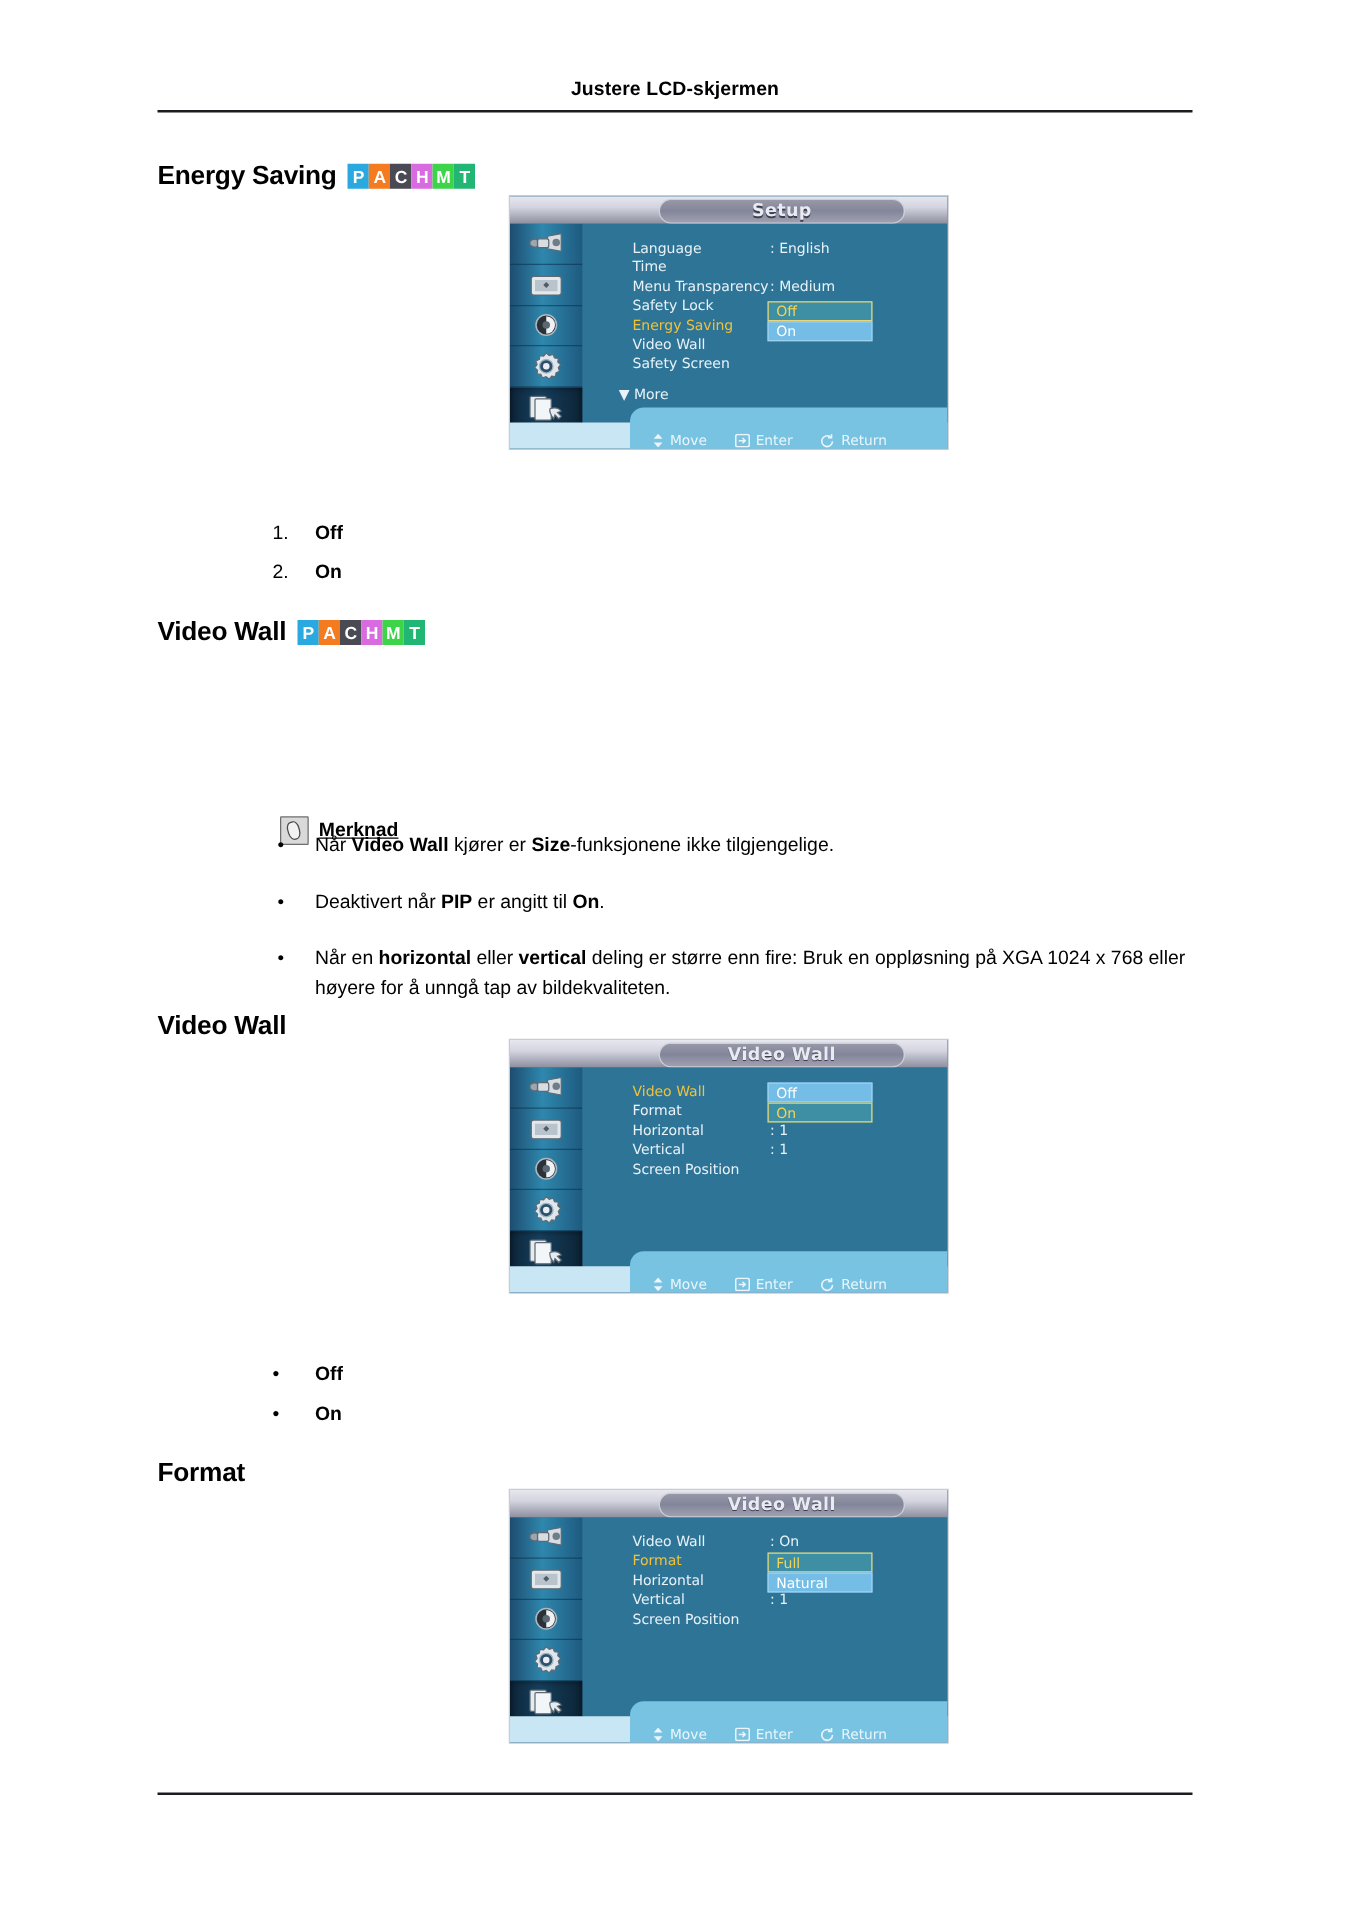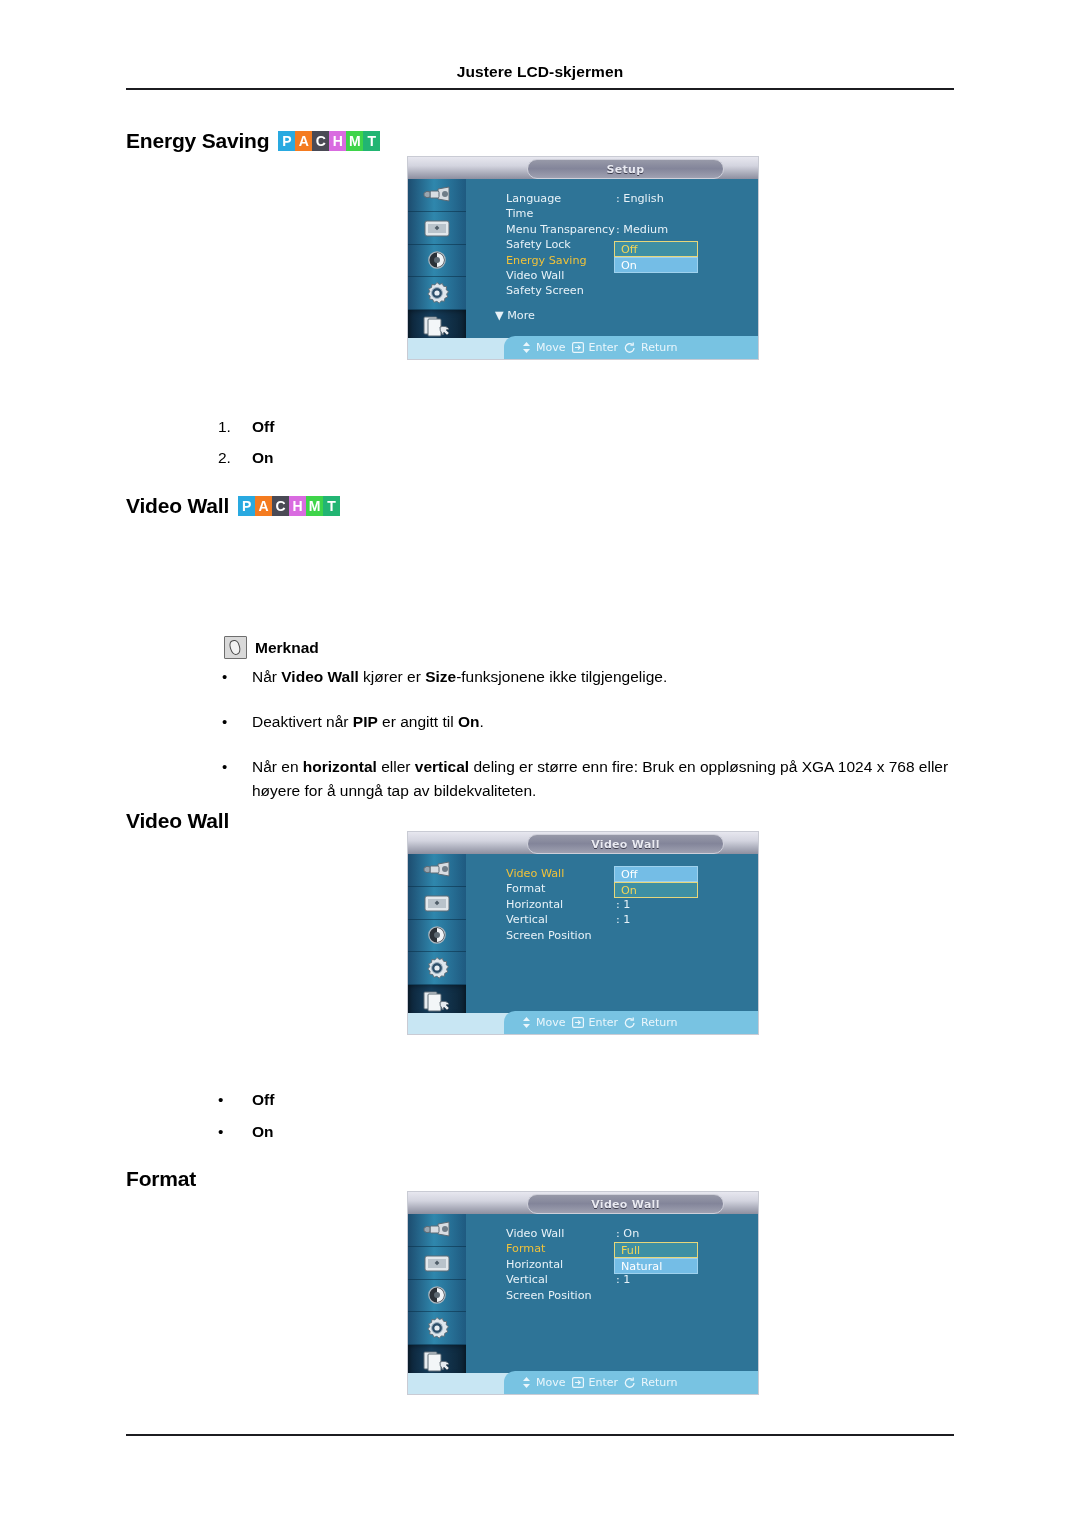--- a/index.html
+++ b/index.html
@@ -99,21 +99,21 @@
     background:linear-gradient(180deg,#e7e7ef 0%,#d3d4df 40%,#a9abb9 75%,#8d8fa0 100%);
   }
   .osd-title-pill{
     position:absolute; left:119px; top:2px; width:195px; height:18px;
     border-radius:10px;
     background:linear-gradient(180deg,#9799a8 0%,#83859a 48%,#9fa1b1 100%);
     border:1px solid #cfd0da;
     display:flex; align-items:center; justify-content:center;
   }
   .osd-title-pill span{
-    font-size:11px; color:#e9eaf2; font-weight:600; letter-spacing:.3px;
+    font-size:14px; color:#e9eaf2; font-weight:600; letter-spacing:.3px;
     text-shadow:0 1px 0 rgba(40,40,55,.8);
   }
   
   .osd-side{
     position:absolute; left:0; top:22px; width:58px; height:159px;
     background:linear-gradient(90deg,#1d4d70 0%,#2f87ad 45%,#1f5a80 100%);
   }
   .osd-ico{
     position:relative; height:31.8px; width:58px;
     border-bottom:1px solid rgba(10,45,70,.55);
@@ -155,24 +155,24 @@
   .osd-pop .opt.plain{
     background:#74bde6; color:#ffffff;
     border:1px solid #9fd2ee;
   }
   
   .osd-foot{
     position:absolute; left:0; bottom:0; width:350px; height:21px;
     background:#c8e6f3;
   }
   .osd-foot-in{
-    position:absolute; left:96px; bottom:0; width:254px; height:23px;
+    position:absolute; left:96px; bottom:0; width:254px; height:33px;
     background:#78c3e2;
     border-top-left-radius:11px;
-    display:flex; align-items:center; gap:6px; padding-left:18px;
+    display:flex; align-items:flex-end; gap:22px; padding-left:18px;
     box-sizing:border-box;
   }
   .osd-foot-in .fi{
     display:flex; align-items:center; gap:5px;
     font-size:11px; color:#eaf6fc;
   }
   .osd-foot-in .fi svg{ display:block; }
 </style>
 </head>
 <body>
@@ -335,21 +335,21 @@
         <b style="background: rgb(244, 123, 32);">A</b>
         <b style="background: rgb(74, 74, 85);">C</b>
         <b style="background: rgb(217, 107, 224);">H</b>
         <b style="background: rgb(62, 212, 74);">M</b>
         <b style="background: rgb(34, 181, 115);">T</b>
       </span>
   </div>
 
 
 
-  <div class="note" style="left:224px; top:636px;">
+  <div class="note" style="left:224px; top:653px;text-decoration:underline;">
     <span class="note-ico"></span>
     <span>Merknad</span>
   </div>
 
   <div class="bullets" style="left:218px; top:665px; width:742px;">
     <div class="brow">
       <span class="dot">•</span>
       <span class="btxt"><span>Når </span><b>Video Wall</b><span> kjører er </span><b>Size</b><span>-funksjonene ikke tilgjengelige.</span></span>
     </div>
     <div class="brow">

